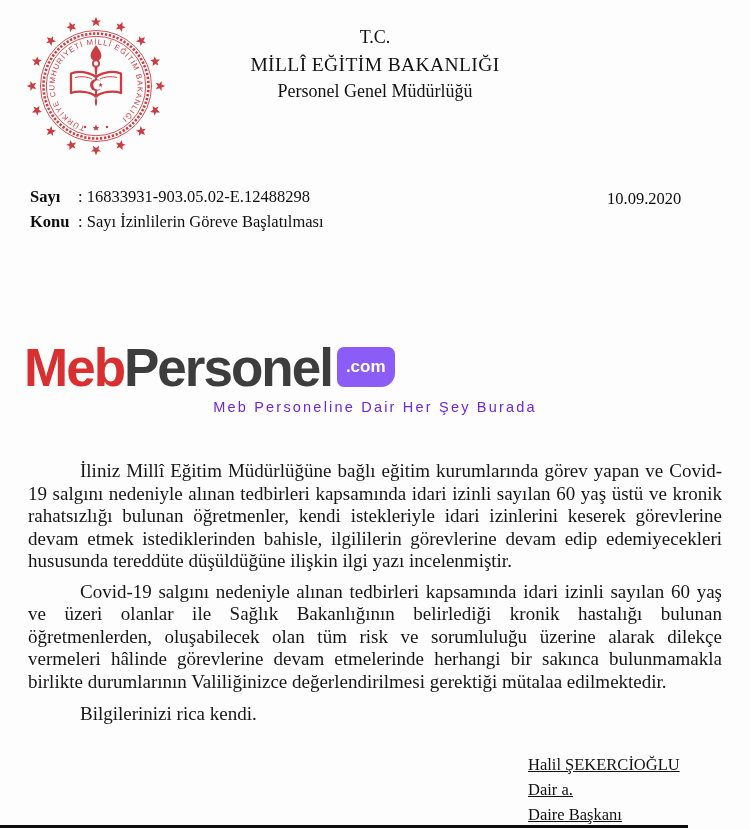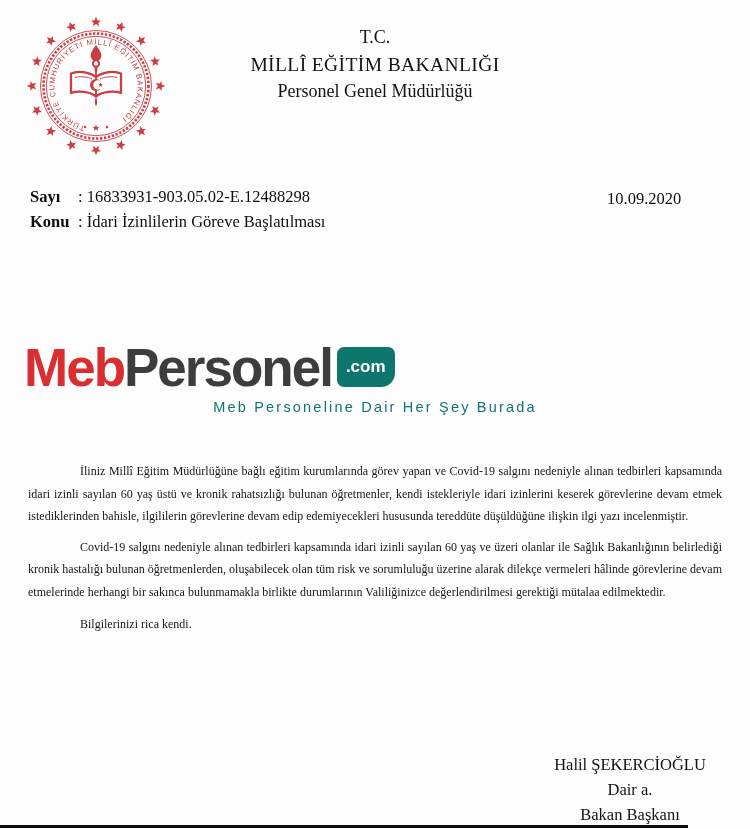--- a/index.html
+++ b/index.html
@@ -23,34 +23,34 @@
   .meta-row{height:25px;line-height:25px;white-space:nowrap;}
   .meta-label{display:inline-block;width:48px;font-weight:bold;}
   .doc-date{position:absolute;left:607px;top:186px;font-size:16.5px;line-height:25px;color:#0e0e0e;}
   
   .wm{position:absolute;left:0;top:338px;width:100%;text-align:center;}
   .wm-row{display:flex;justify-content:flex-start;align-items:flex-end;
           font-family:"Liberation Sans", sans-serif;font-weight:bold;
           font-size:53px;letter-spacing:-2px;line-height:60px;margin-left:24px;}
   .wm-meb{color:#da2f31;}
   .wm-personel{color:#3d3d3d;}
-  .wm-com{display:inline-block;margin:0 0 11px 5px;background:#0f766e;color:#ffffff;
+  .wm-com{display:inline-block;margin:0 0 11px 5px;background:#8b5cf6;color:#ffffff;
           font-size:17px;letter-spacing:0;line-height:17px;padding:11px 9px 12px 9px;
           border-radius:7px 7px 14px 7px;}
   .wm-tagline{margin-top:1px;font-family:"Liberation Sans", sans-serif;
-          font-size:14.5px;letter-spacing:2.2px;color:#0f766e;}
+          font-size:14.5px;letter-spacing:2.2px;color:#6d28d9;}
   
   .body-text{position:absolute;left:28px;top:460px;width:694px;
-          font-size:12px;line-height:22.5px;text-align:justify;color:#161616;}
+          font-size:19px;line-height:22.5px;text-align:justify;color:#161616;}
   .body-text p{margin:0;text-indent:52px;}
   .body-text p.p2{margin-top:8px;}
   .body-text p.closing{margin-top:10px;text-align:left;}
   
-  .signature{position:absolute;left:544px;top:752px;width:172px;text-align:center;
-          font-size:16.5px;line-height:25px;color:#121212;}
+  .signature{position:absolute;left:528px;top:752px;width:172px;
+          font-size:16.5px;line-height:25px;color:#121212;text-decoration:underline;}
   
   .scan-line{position:absolute;left:0;top:825px;width:688px;height:3px;background:#0d0d0d;}
 </style>
 </head>
 <body>
 
 <div class="page">
 
   <svg class="emblem" viewBox="0 0 140 140">
     <defs>
@@ -109,21 +109,21 @@
     <div class="lh1">T.C.</div>
     <div class="lh2">MİLLÎ EĞİTİM BAKANLIĞI</div>
     <div class="lh3">Personel Genel Müdürlüğü</div>
   </div>
 
   <div class="meta">
     <div class="meta-row">
       <span class="meta-label">Sayı</span><span>:  16833931-903.05.02-E.12488298</span>
     </div>
     <div class="meta-row">
-      <span class="meta-label">Konu</span><span>:  İdari İzinlilerin Göreve Başlatılması</span>
+      <span class="meta-label">Konu</span><span>:  Sayı İzinlilerin Göreve Başlatılması</span>
     </div>
   </div>
   <div class="doc-date">10.09.2020</div>
 
   <div class="wm">
     <div class="wm-row">
       <span class="wm-meb">Meb</span>
         <span class="wm-personel">Personel</span>
         <span class="wm-com">.com</span>
     </div>
@@ -132,18 +132,18 @@
 
   <div class="body-text">
     <p class="p1">İliniz Millî Eğitim Müdürlüğüne bağlı eğitim kurumlarında görev yapan ve Covid-19 salgını nedeniyle alınan tedbirleri kapsamında idari izinli sayılan 60 yaş üstü ve kronik rahatsızlığı bulunan öğretmenler, kendi istekleriyle idari izinlerini keserek görevlerine devam etmek istediklerinden bahisle, ilgililerin görevlerine devam edip edemiyecekleri hususunda tereddüte düşüldüğüne ilişkin ilgi yazı incelenmiştir.</p>
     <p class="p2">Covid-19 salgını nedeniyle alınan tedbirleri kapsamında idari izinli sayılan 60 yaş ve üzeri olanlar ile Sağlık Bakanlığının belirlediği kronik hastalığı bulunan öğretmenlerden, oluşabilecek olan tüm risk ve sorumluluğu üzerine alarak dilekçe vermeleri hâlinde görevlerine devam etmelerinde herhangi bir sakınca bulunmamakla birlikte durumlarının Valiliğinizce değerlendirilmesi gerektiği mütalaa edilmektedir.</p>
     <p class="closing">Bilgilerinizi rica kendi.</p>
   </div>
 
   <div class="signature">
     <div>Halil ŞEKERCİOĞLU</div>
     <div>Dair a.</div>
-    <div>Bakan Başkanı</div>
+    <div>Daire Başkanı</div>
   </div>
 
   <div class="scan-line"></div>
 
 </div>
 
 </body></html>

